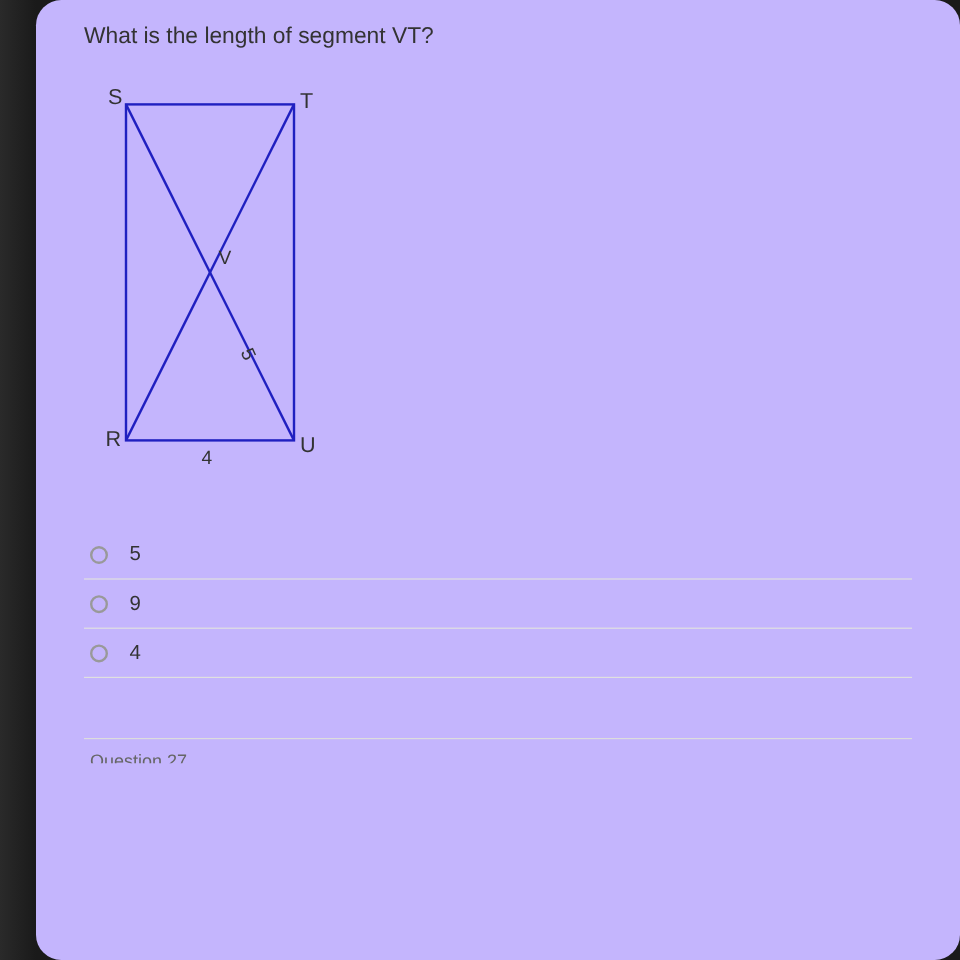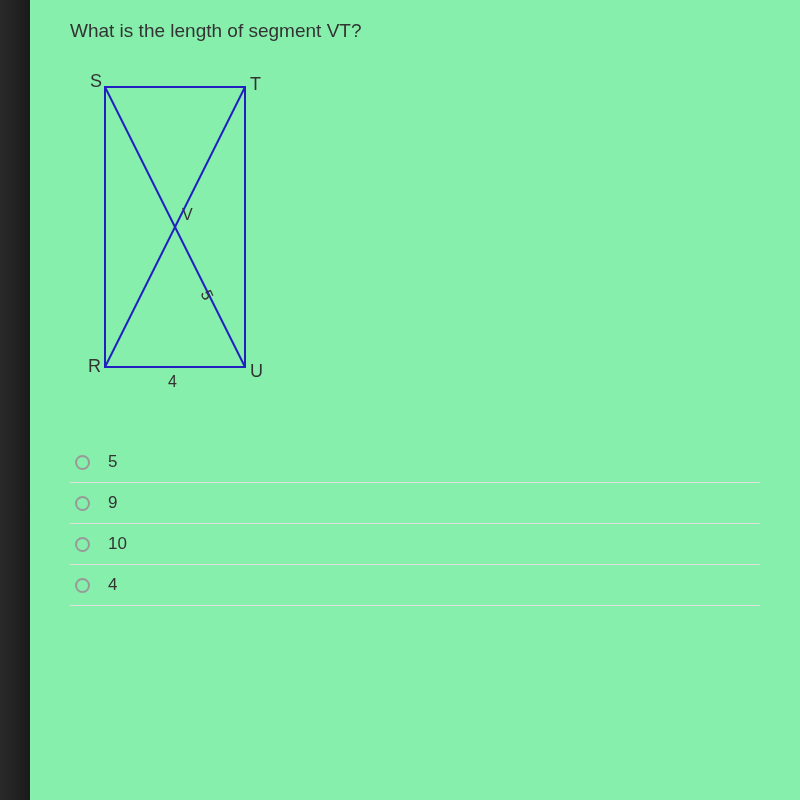--- a/index.html
+++ b/index.html
@@ -9,25 +9,26 @@
     }
     body {
       font-family: Arial, sans-serif;
       background: #1a1a1a;
       width: 800px;
       height: 800px;
       overflow: hidden;
       position: relative;
     }
     .screen-container {
-      background: #86efac;
+      background: #c4b5fd;
       margin: 0 0 0 30px;
       height: 100%;
       padding: 20px 40px;
       position: relative;
+      border-radius: 21px;
     }
     .left-edge {
       position: absolute;
       left: 0;
       top: 0;
       width: 30px;
       height: 100%;
       background: linear-gradient(to right, #2a2a2a, #1a1a1a);
     }
     .question-text {
@@ -112,21 +113,18 @@
     <div class="answer-row">
       <span class="radio"></span>
       <span class="answer-label">5</span>
     </div>
     <div class="answer-row">
       <span class="radio"></span>
       <span class="answer-label">9</span>
     </div>
     <div class="answer-row">
       <span class="radio"></span>
-      <span class="answer-label">10</span>
-    </div>
-    <div class="answer-row">
-      <span class="radio"></span>
       <span class="answer-label">4</span>
     </div>
   </div>
 
+  <div class="bottom-cutoff">Question 27</div>
 </div>
 
 </body></html>

